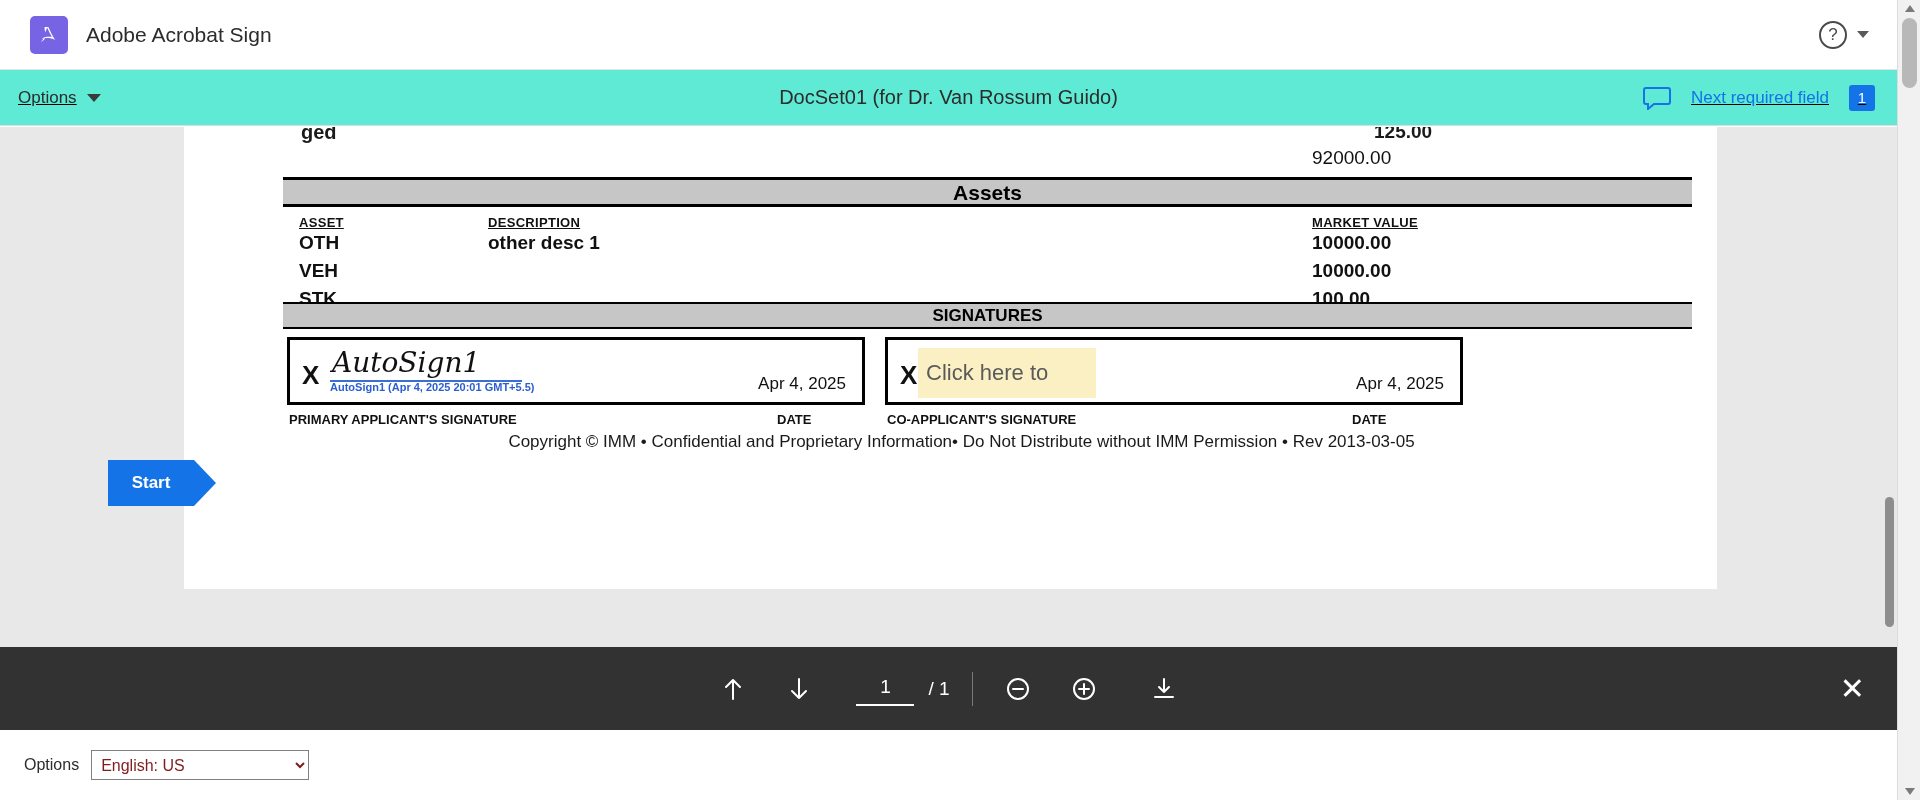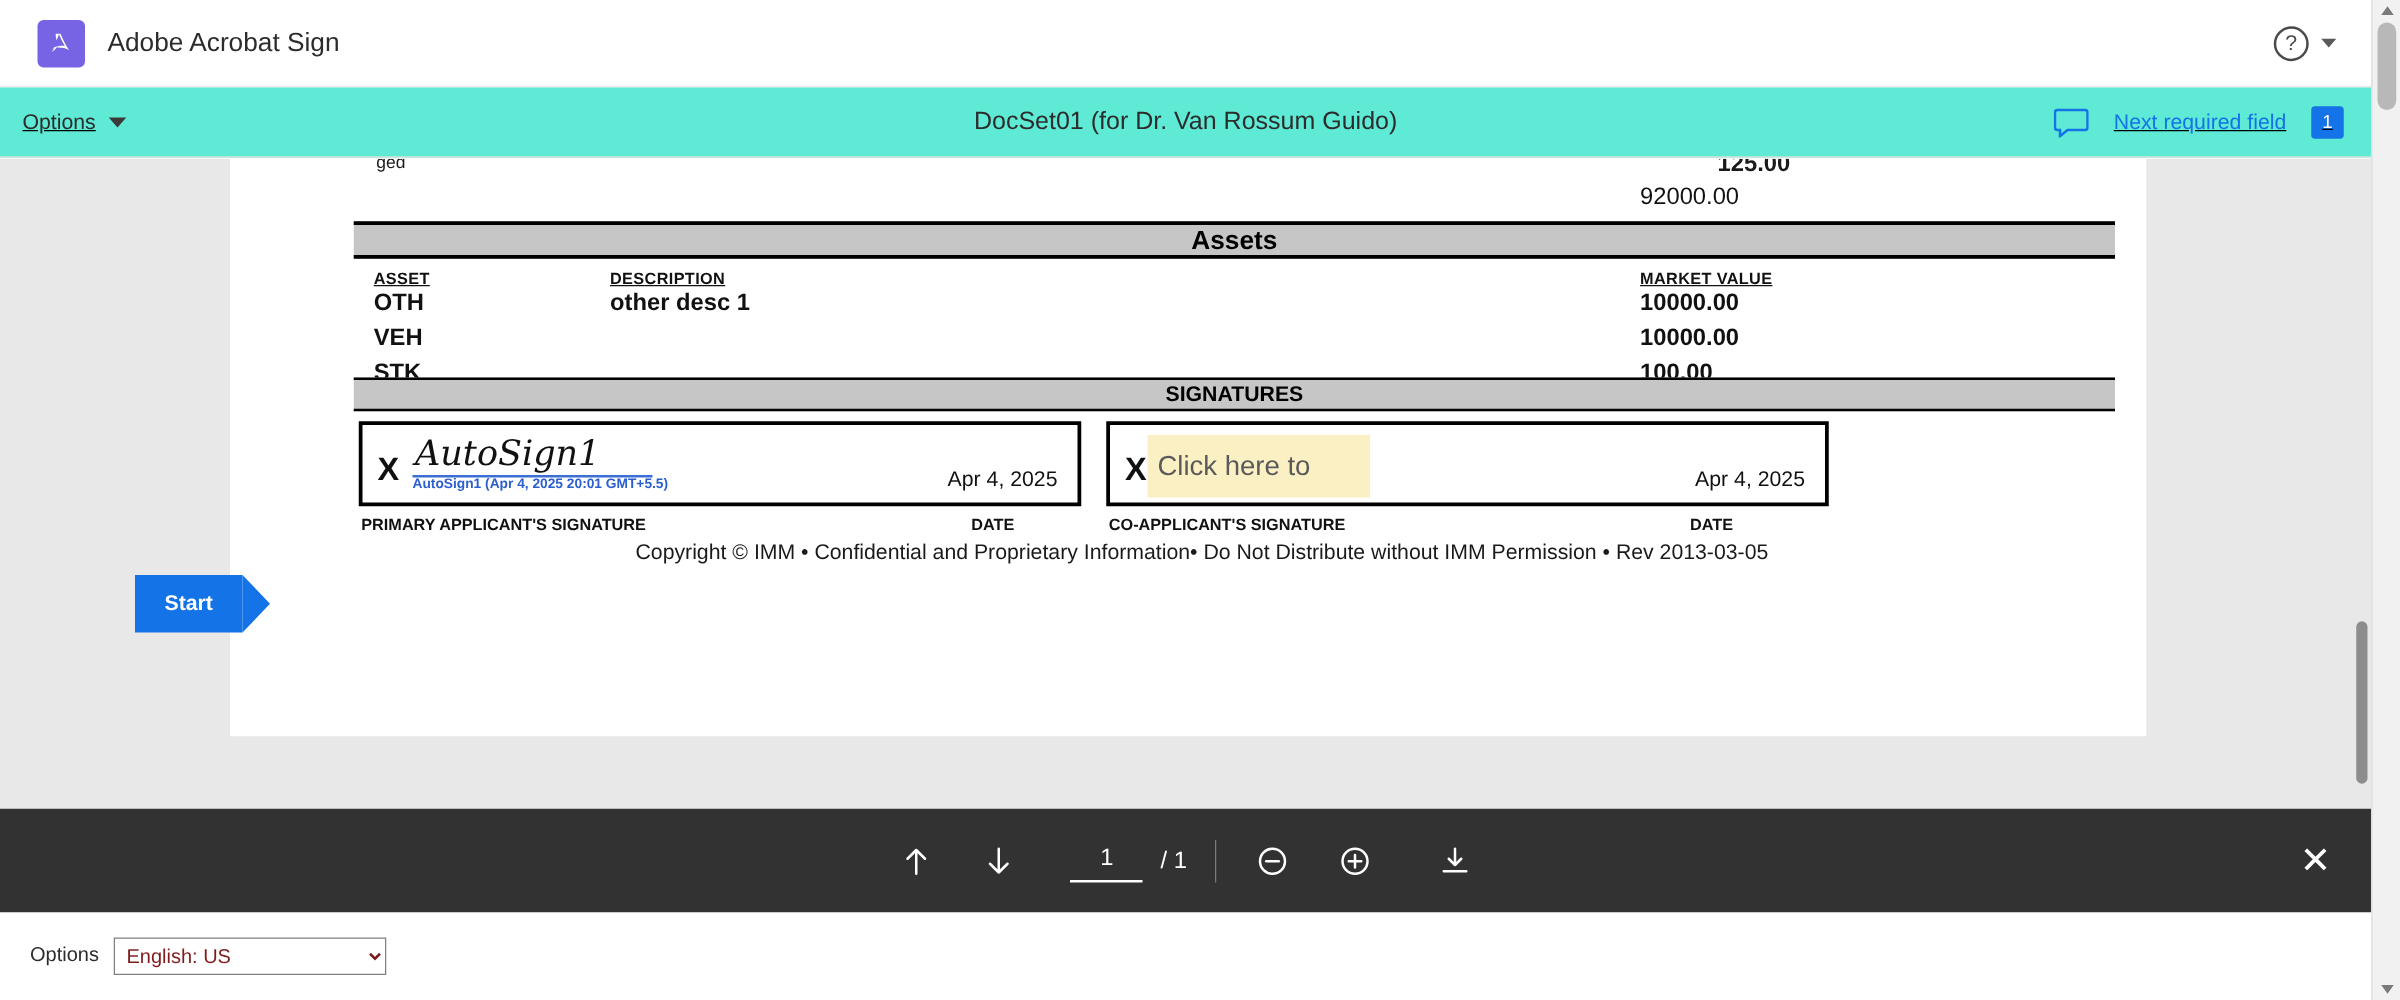--- a/index.html
+++ b/index.html
@@ -131,21 +131,21 @@
   }
 
   .row { position: absolute; font-family: "Liberation Sans", sans-serif; }
 
   .cut-row {
     position: absolute; top: 0; left: 62px;
     width: 1390px; height: 16px; overflow: hidden;
   }
   .cut-text {
     position: absolute; top: -6px; left: 0;
-    font-size: 14px; font-weight: normal; color: #1a1a1a;
+    font-size: 20px; font-weight: bold; color: #1a1a1a;
   }
   .cut-val {
     position: absolute; top: -6px; left: 1073px;
     font-size: 19px; font-weight: bold; color: #1a1a1a;
   }
 
   .landmark-label { top: 20px; left: 62px; font-size: 19px; font-weight: bold; color:#111;margin-top:40px; }
   .landmark-val   { top: 20px; left: 1073px; font-size: 19px; font-weight: normal; color:#111; }
 
   .band {

